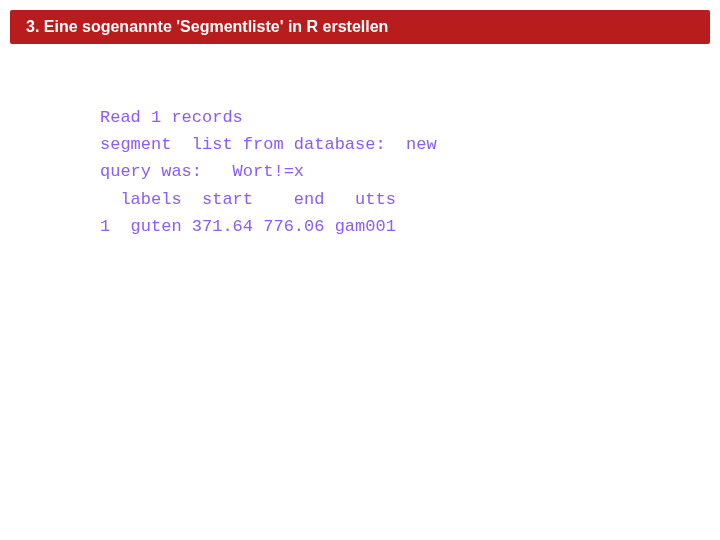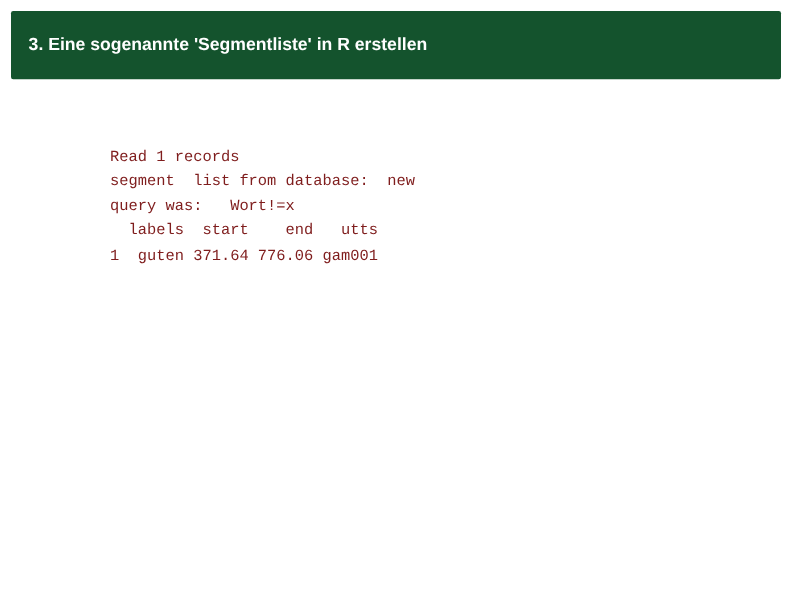--- a/index.html
+++ b/index.html
@@ -17,38 +17,38 @@
     }
 
     .page {
       width: 720px;
       height: 540px;
       background: #ffffff;
       position: relative;
     }
 
     .header-bar {
-      background-color: #14532d;
+      background-color: #b91c1c;
       color: #ffffff;
-      padding: 22px 16px;
+      padding: 8px 16px;
       font-size: 16px;
       font-weight: bold;
       margin: 10px 10px 0 10px;
       border-radius: 2px;
     }
 
     .content-area {
       padding: 40px 60px 20px 100px;
       margin-top: 20px;
     }
 
     .code-block {
       font-family: 'Courier New', Courier, monospace;
-      font-size: 14px;
-      color: #7f1d1d;
+      font-size: 17px;
+      color: #8b5cf6;
       line-height: 1.6;
       white-space: pre;
     }
   </style>
 </head>
 <body>
 
 <div class="page">
 
   <div class="header-bar">3. Eine sogenannte 'Segmentliste' in R erstellen</div>

